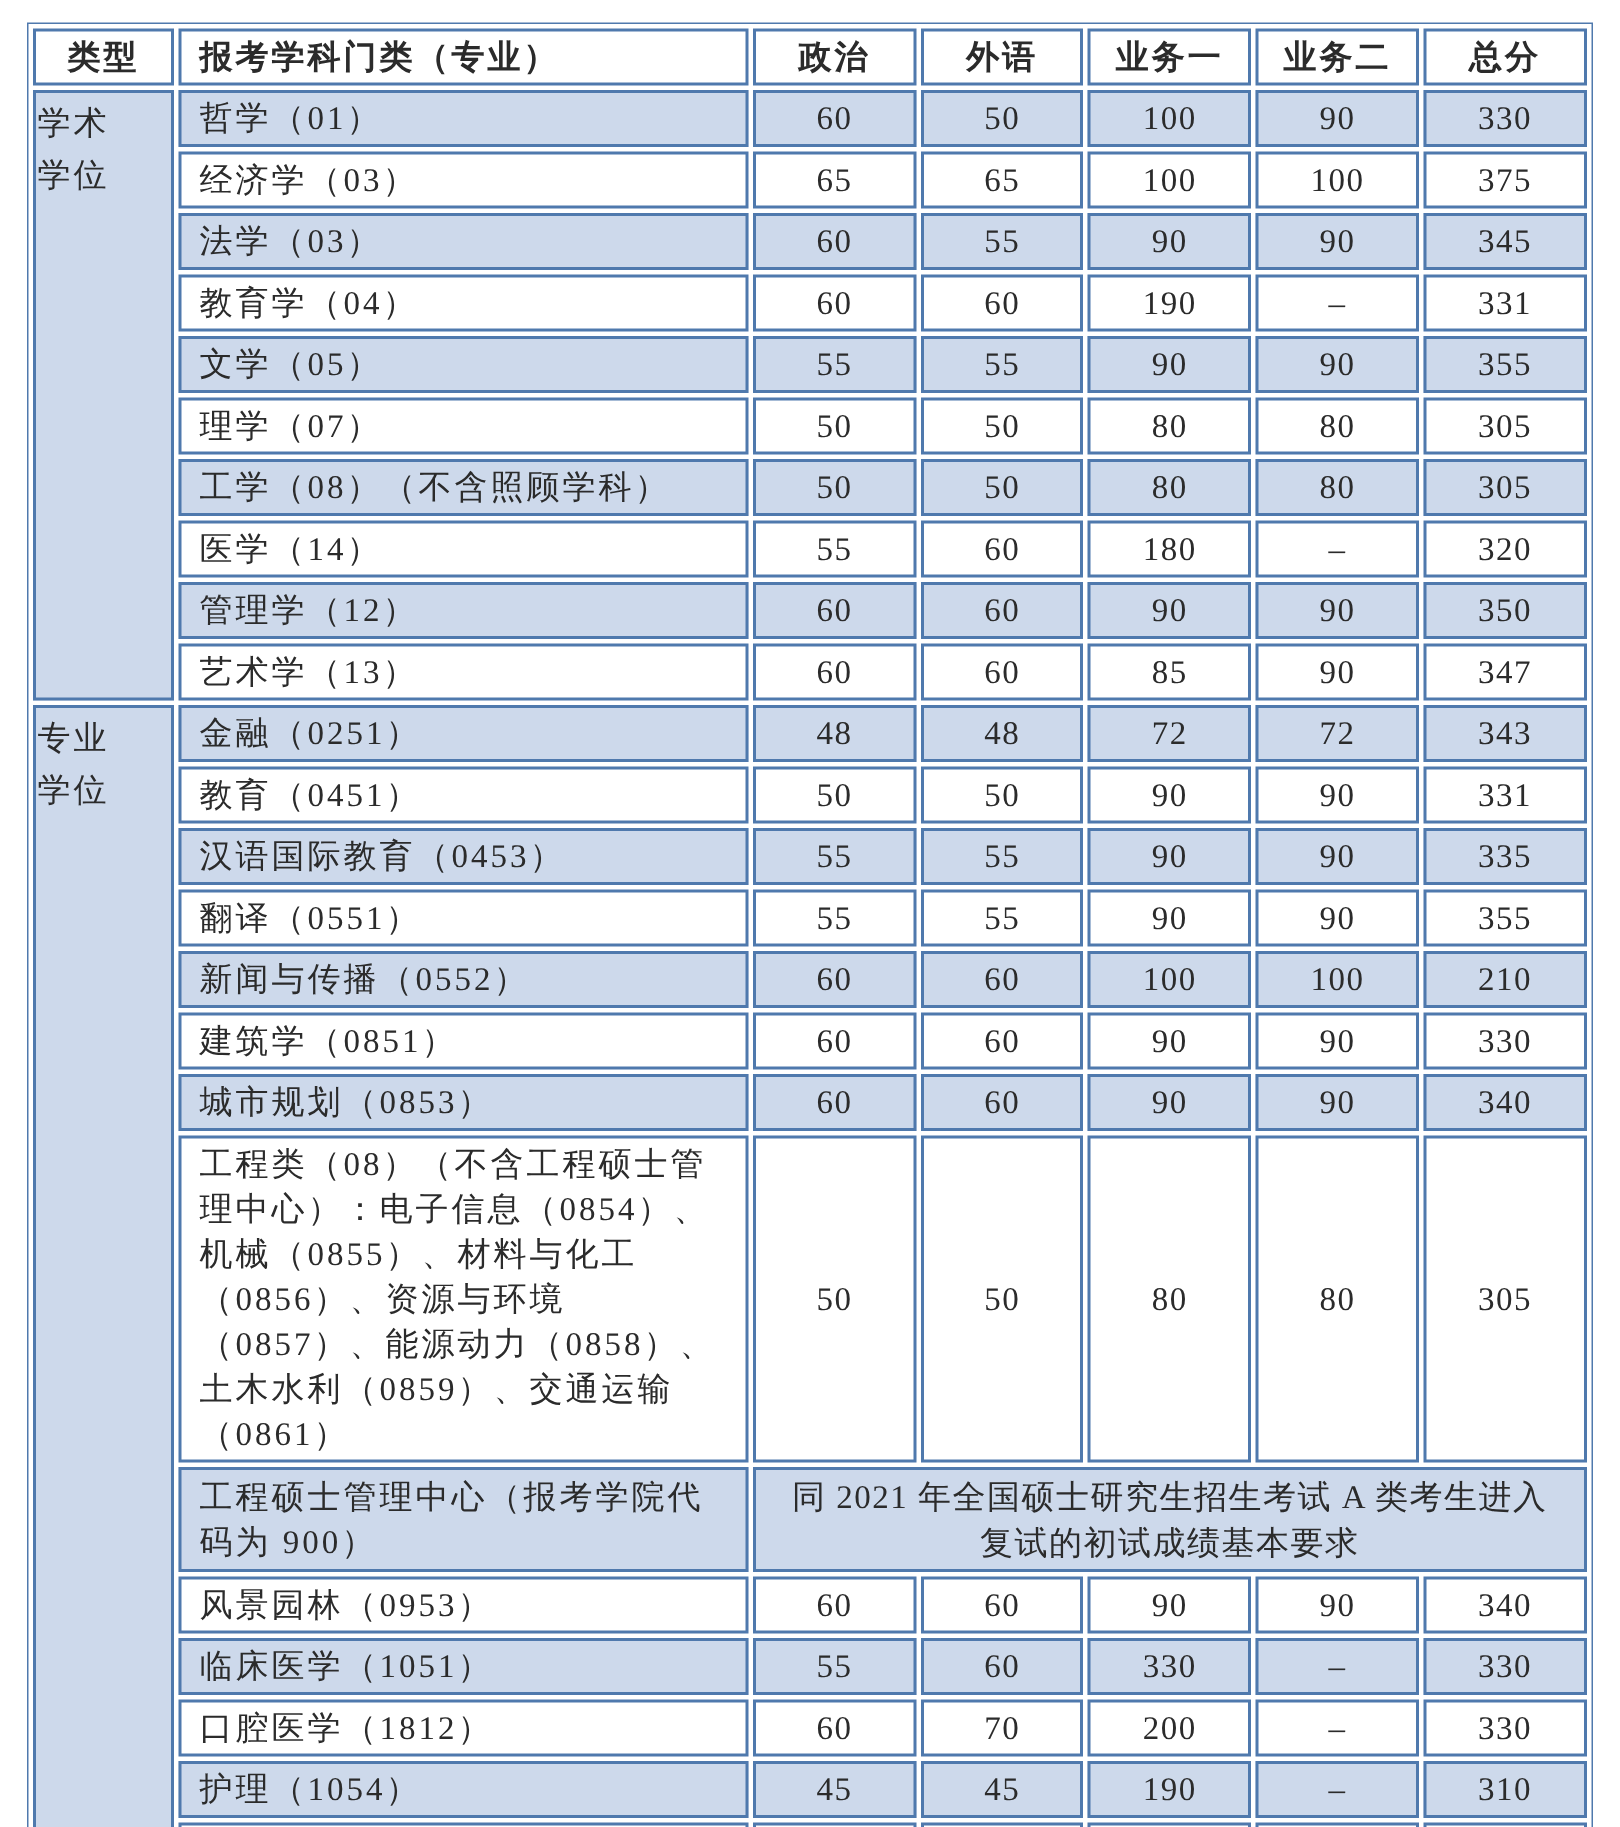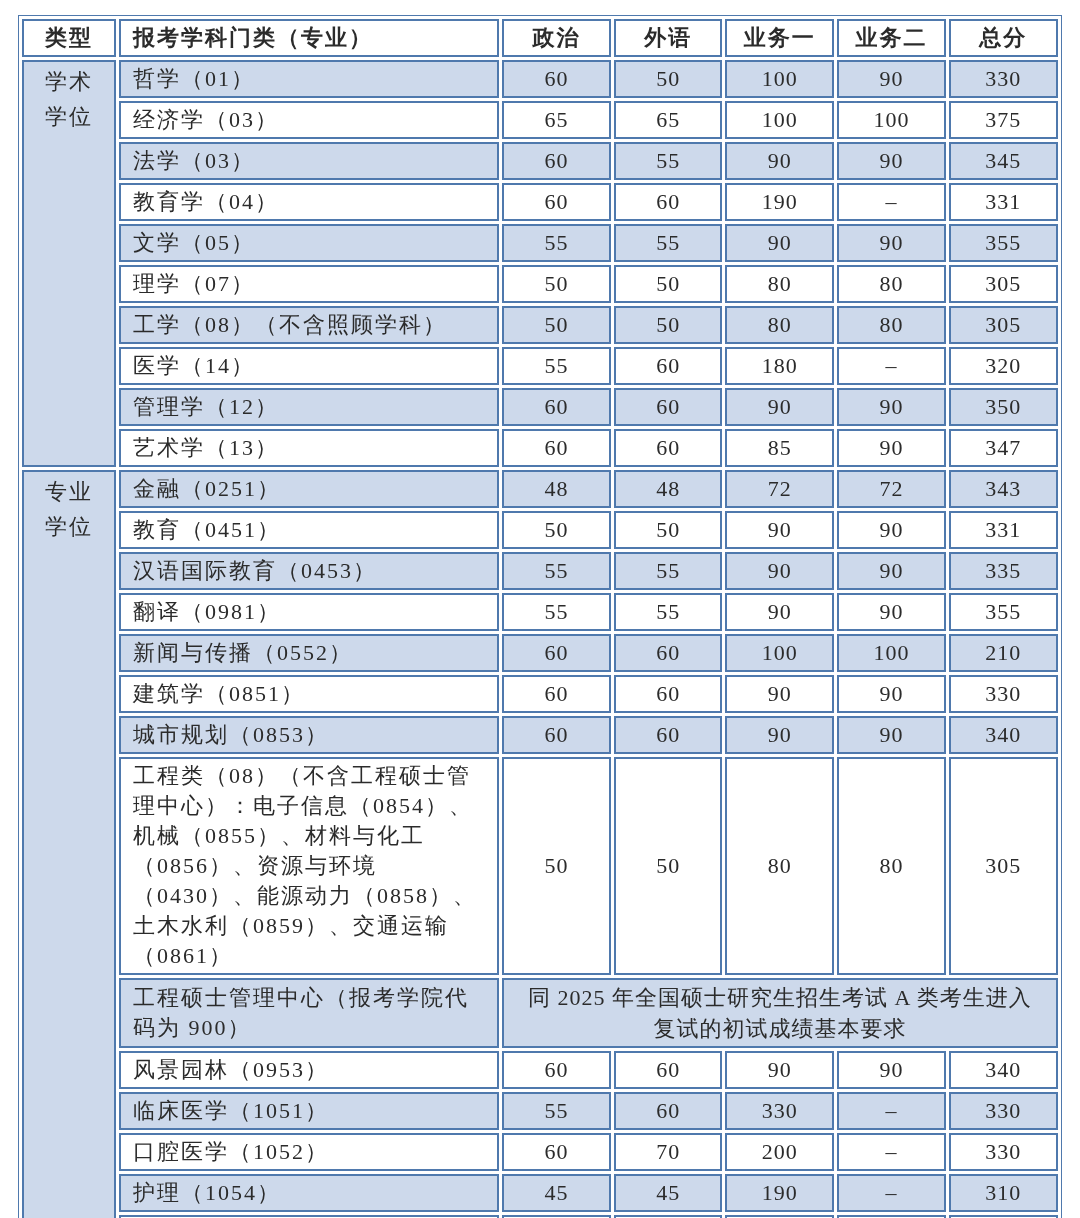--- a/index.html
+++ b/index.html
@@ -49,21 +49,20 @@
     padding: 2px 10px 2px 12px;
     letter-spacing: 2px;
     line-height: 30px;
   }
   td.score {
     text-align: center;
     letter-spacing: 1px;
   }
   td.group {
     background: #cdd9eb;
-    text-align: center;
     vertical-align: top;
     white-space: pre-line;
     line-height: 35px;
     letter-spacing: 2px;
     padding-top: 2px;
   }
   td.span-note {
     background: #cdd9eb;
     text-align: center;
     line-height: 31px;
@@ -198,21 +197,21 @@
       </tr>
       <tr class="blue">
         <td class="subject">汉语国际教育（0453）</td>
         <td class="score">55</td>
         <td class="score">55</td>
         <td class="score">90</td>
         <td class="score">90</td>
         <td class="score">335</td>
       </tr>
       <tr>
-        <td class="subject">翻译（0981）</td>
+        <td class="subject">翻译（0551）</td>
         <td class="score">55</td>
         <td class="score">55</td>
         <td class="score">90</td>
         <td class="score">90</td>
         <td class="score">355</td>
       </tr>
       <tr class="blue">
         <td class="subject">新闻与传播（0552）</td>
         <td class="score">60</td>
         <td class="score">60</td>
@@ -230,49 +229,49 @@
       </tr>
       <tr class="blue">
         <td class="subject">城市规划（0853）</td>
         <td class="score">60</td>
         <td class="score">60</td>
         <td class="score">90</td>
         <td class="score">90</td>
         <td class="score">340</td>
       </tr>
       <tr>
-        <td class="subject">工程类（08）（不含工程硕士管理中心）：电子信息（0854）、机械（0855）、材料与化工（0856）、资源与环境（0430）、能源动力（0858）、土木水利（0859）、交通运输（0861）</td>
+        <td class="subject">工程类（08）（不含工程硕士管理中心）：电子信息（0854）、机械（0855）、材料与化工（0856）、资源与环境（0857）、能源动力（0858）、土木水利（0859）、交通运输（0861）</td>
         <td class="score">50</td>
         <td class="score">50</td>
         <td class="score">80</td>
         <td class="score">80</td>
         <td class="score">305</td>
       </tr>
       <tr class="blue">
         <td class="subject">工程硕士管理中心（报考学院代码为 900）</td>
-        <td class="span-note" colspan="5">同 2025 年全国硕士研究生招生考试 A 类考生进入复试的初试成绩基本要求</td>
+        <td class="span-note" colspan="5">同 2021 年全国硕士研究生招生考试 A 类考生进入复试的初试成绩基本要求</td>
       </tr>
       <tr>
         <td class="subject">风景园林（0953）</td>
         <td class="score">60</td>
         <td class="score">60</td>
         <td class="score">90</td>
         <td class="score">90</td>
         <td class="score">340</td>
       </tr>
       <tr class="blue">
         <td class="subject">临床医学（1051）</td>
         <td class="score">55</td>
         <td class="score">60</td>
         <td class="score">330</td>
         <td class="score">–</td>
         <td class="score">330</td>
       </tr>
       <tr>
-        <td class="subject">口腔医学（1052）</td>
+        <td class="subject">口腔医学（1812）</td>
         <td class="score">60</td>
         <td class="score">70</td>
         <td class="score">200</td>
         <td class="score">–</td>
         <td class="score">330</td>
       </tr>
       <tr class="blue">
         <td class="subject">护理（1054）</td>
         <td class="score">45</td>
         <td class="score">45</td>

